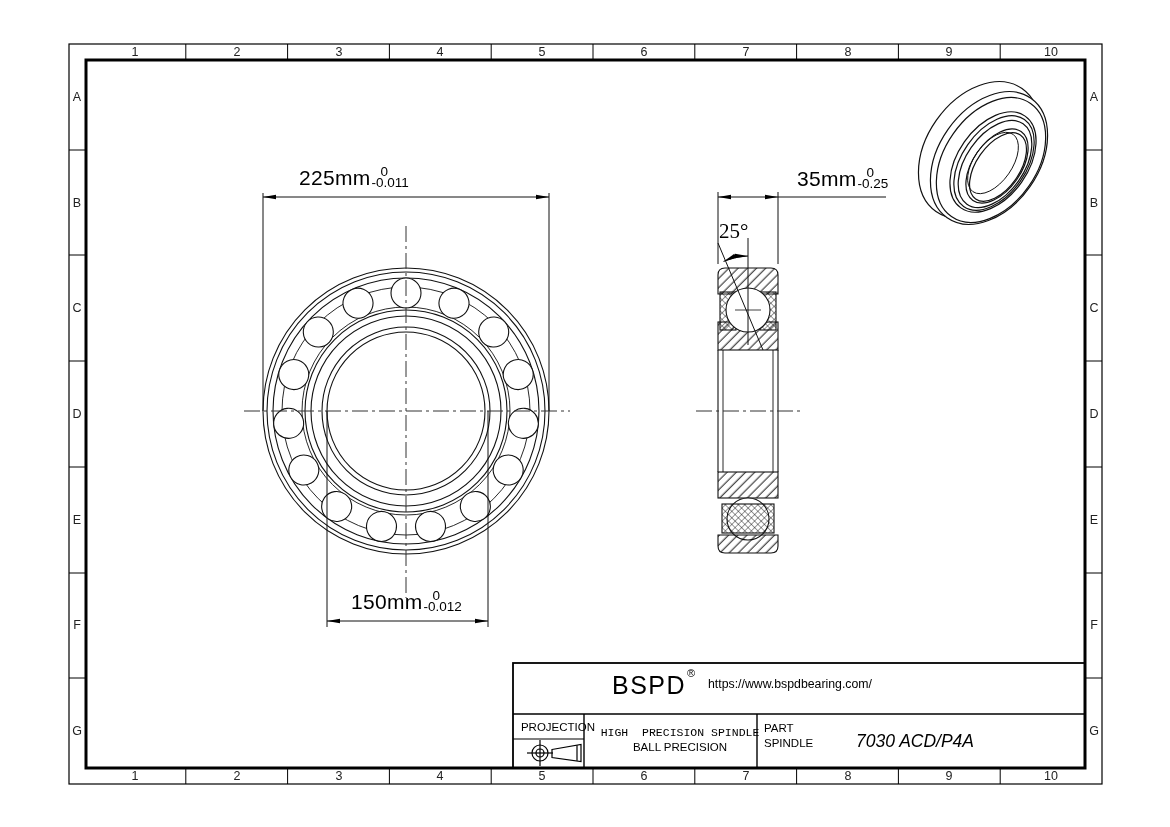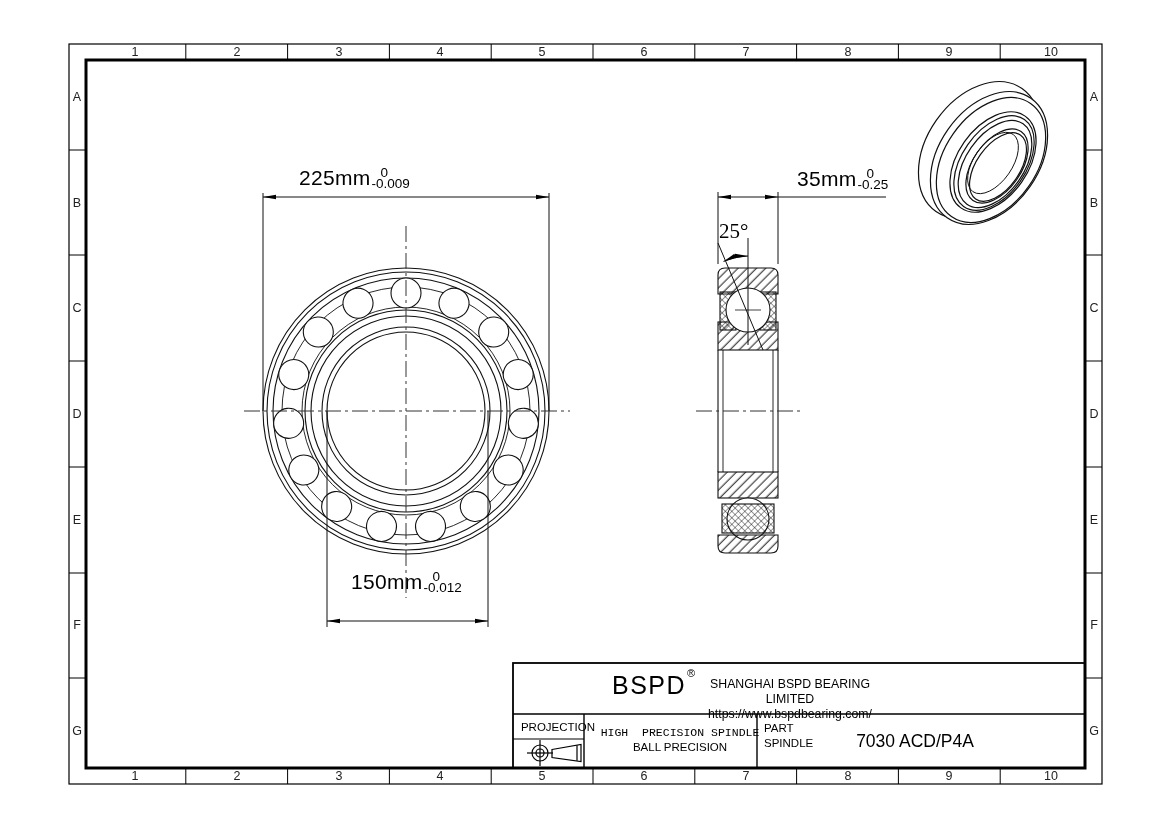--- a/index.html
+++ b/index.html
@@ -1,31 +1,31 @@
 <!DOCTYPE html>
 <html><head>
 <meta charset="utf-8">
 <style>
   html,body{margin:0;padding:0;background:#ffffff;}
   .sheet{position:relative;width:1170px;height:827px;background:#fff;
          font-family:"Liberation Sans",sans-serif;color:#000;overflow:hidden;}
   .sheet svg{position:absolute;left:0;top:0;}
   .glabel{position:absolute;transform:translate(-50%,-50%);font-size:12.5px;color:#222;}
-  .dim{position:absolute;display:flex;align-items:center;font-size:21px;letter-spacing:.3px;}
+  .dim{position:absolute;display:flex;align-items:flex-start;font-size:21px;letter-spacing:.3px;}
   .dim .tol{display:inline-flex;flex-direction:column;font-size:13.5px;line-height:11px;
             letter-spacing:0;margin-left:1px;margin-bottom:0px;}
   .dim .tol .u{margin-left:9px;}
   .angle-label{position:absolute;font-size:21px;font-family:Liberation Serif, serif;}
   .tb-logo{position:absolute;font-size:25px;letter-spacing:1.5px;}
   .tb-reg{position:absolute;font-size:11px;}
   .tb-company{position:absolute;width:206px;text-align:center;font-size:12.3px;line-height:15px;}
   .tb-small{position:absolute;font-size:11.5px;}
   .tb-center{transform:translate(-50%,0);text-align:center;padding-left:20px;}
   .tb-pre{white-space:pre;font-family:Liberation Mono, monospace;}
-  .tb-part-number{position:absolute;font-size:17.5px;transform:translate(-50%,0);}
+  .tb-part-number{position:absolute;font-size:17.5px;transform:translate(-50%,0);font-style:italic;}
 </style>
 </head>
 <body>
 
 <div class="sheet">
 
 <svg width="1170" height="827" viewBox="0 0 1170 827">
   <defs>
     <pattern id="hatch" width="6.5" height="6.5" patternUnits="userSpaceOnUse" patternTransform="rotate(45)">
       <line x1="3" y1="0" x2="3" y2="6.5" stroke="#000" stroke-width="0.9"></line>
@@ -212,25 +212,25 @@
 <span class="glabel" style="left:1094px;top:308px">C</span>
 <span class="glabel" style="left:1094px;top:414px">D</span>
 <span class="glabel" style="left:1094px;top:520px">E</span>
 <span class="glabel" style="left:1094px;top:625px">F</span>
 <span class="glabel" style="left:1094px;top:731px">G</span>
 
 <div class="dim" style="left:299px;top:166px">
   <span>225mm</span>
       <span class="tol">
         <span class="u">0</span>
-        <span>-0.009</span>
+        <span>-0.011</span>
       </span>
 </div>
 
-<div class="dim" style="left:351px;top:570px">
+<div class="dim" style="left:351px;top:590px">
   <span>150mm</span>
       <span class="tol">
         <span class="u">0</span>
         <span>-0.012</span>
       </span>
 </div>
 
 <div class="dim" style="left:797px;top:167px">
   <span>35mm</span>
       <span class="tol">
@@ -238,21 +238,20 @@
         <span>-0.25</span>
       </span>
 </div>
 
 <span class="angle-label" style="left:719px;top:219px">25°</span>
 
 <span class="tb-logo" style="left:612px;top:671px">BSPD</span>
 <span class="tb-reg" style="left:687px;top:667px">®</span>
 
 <div class="tb-company" style="left:687px;top:677px">
-  <div>SHANGHAI BSPD BEARING LIMITED</div>
   <div>https://www.bspdbearing.com/</div>
 </div>
 
 <span class="tb-small tb-center" style="left:548px;top:721px">PROJECTION</span>
 
 <span class="tb-small tb-center tb-pre" style="left:670px;top:726px">HIGH  PRECISION SPINDLE</span>
 <span class="tb-small tb-center" style="left:670px;top:741px">BALL PRECISION</span>
 
 <span class="tb-small" style="left:764px;top:722px">PART</span>
 <span class="tb-small" style="left:764px;top:737px">SPINDLE</span>

